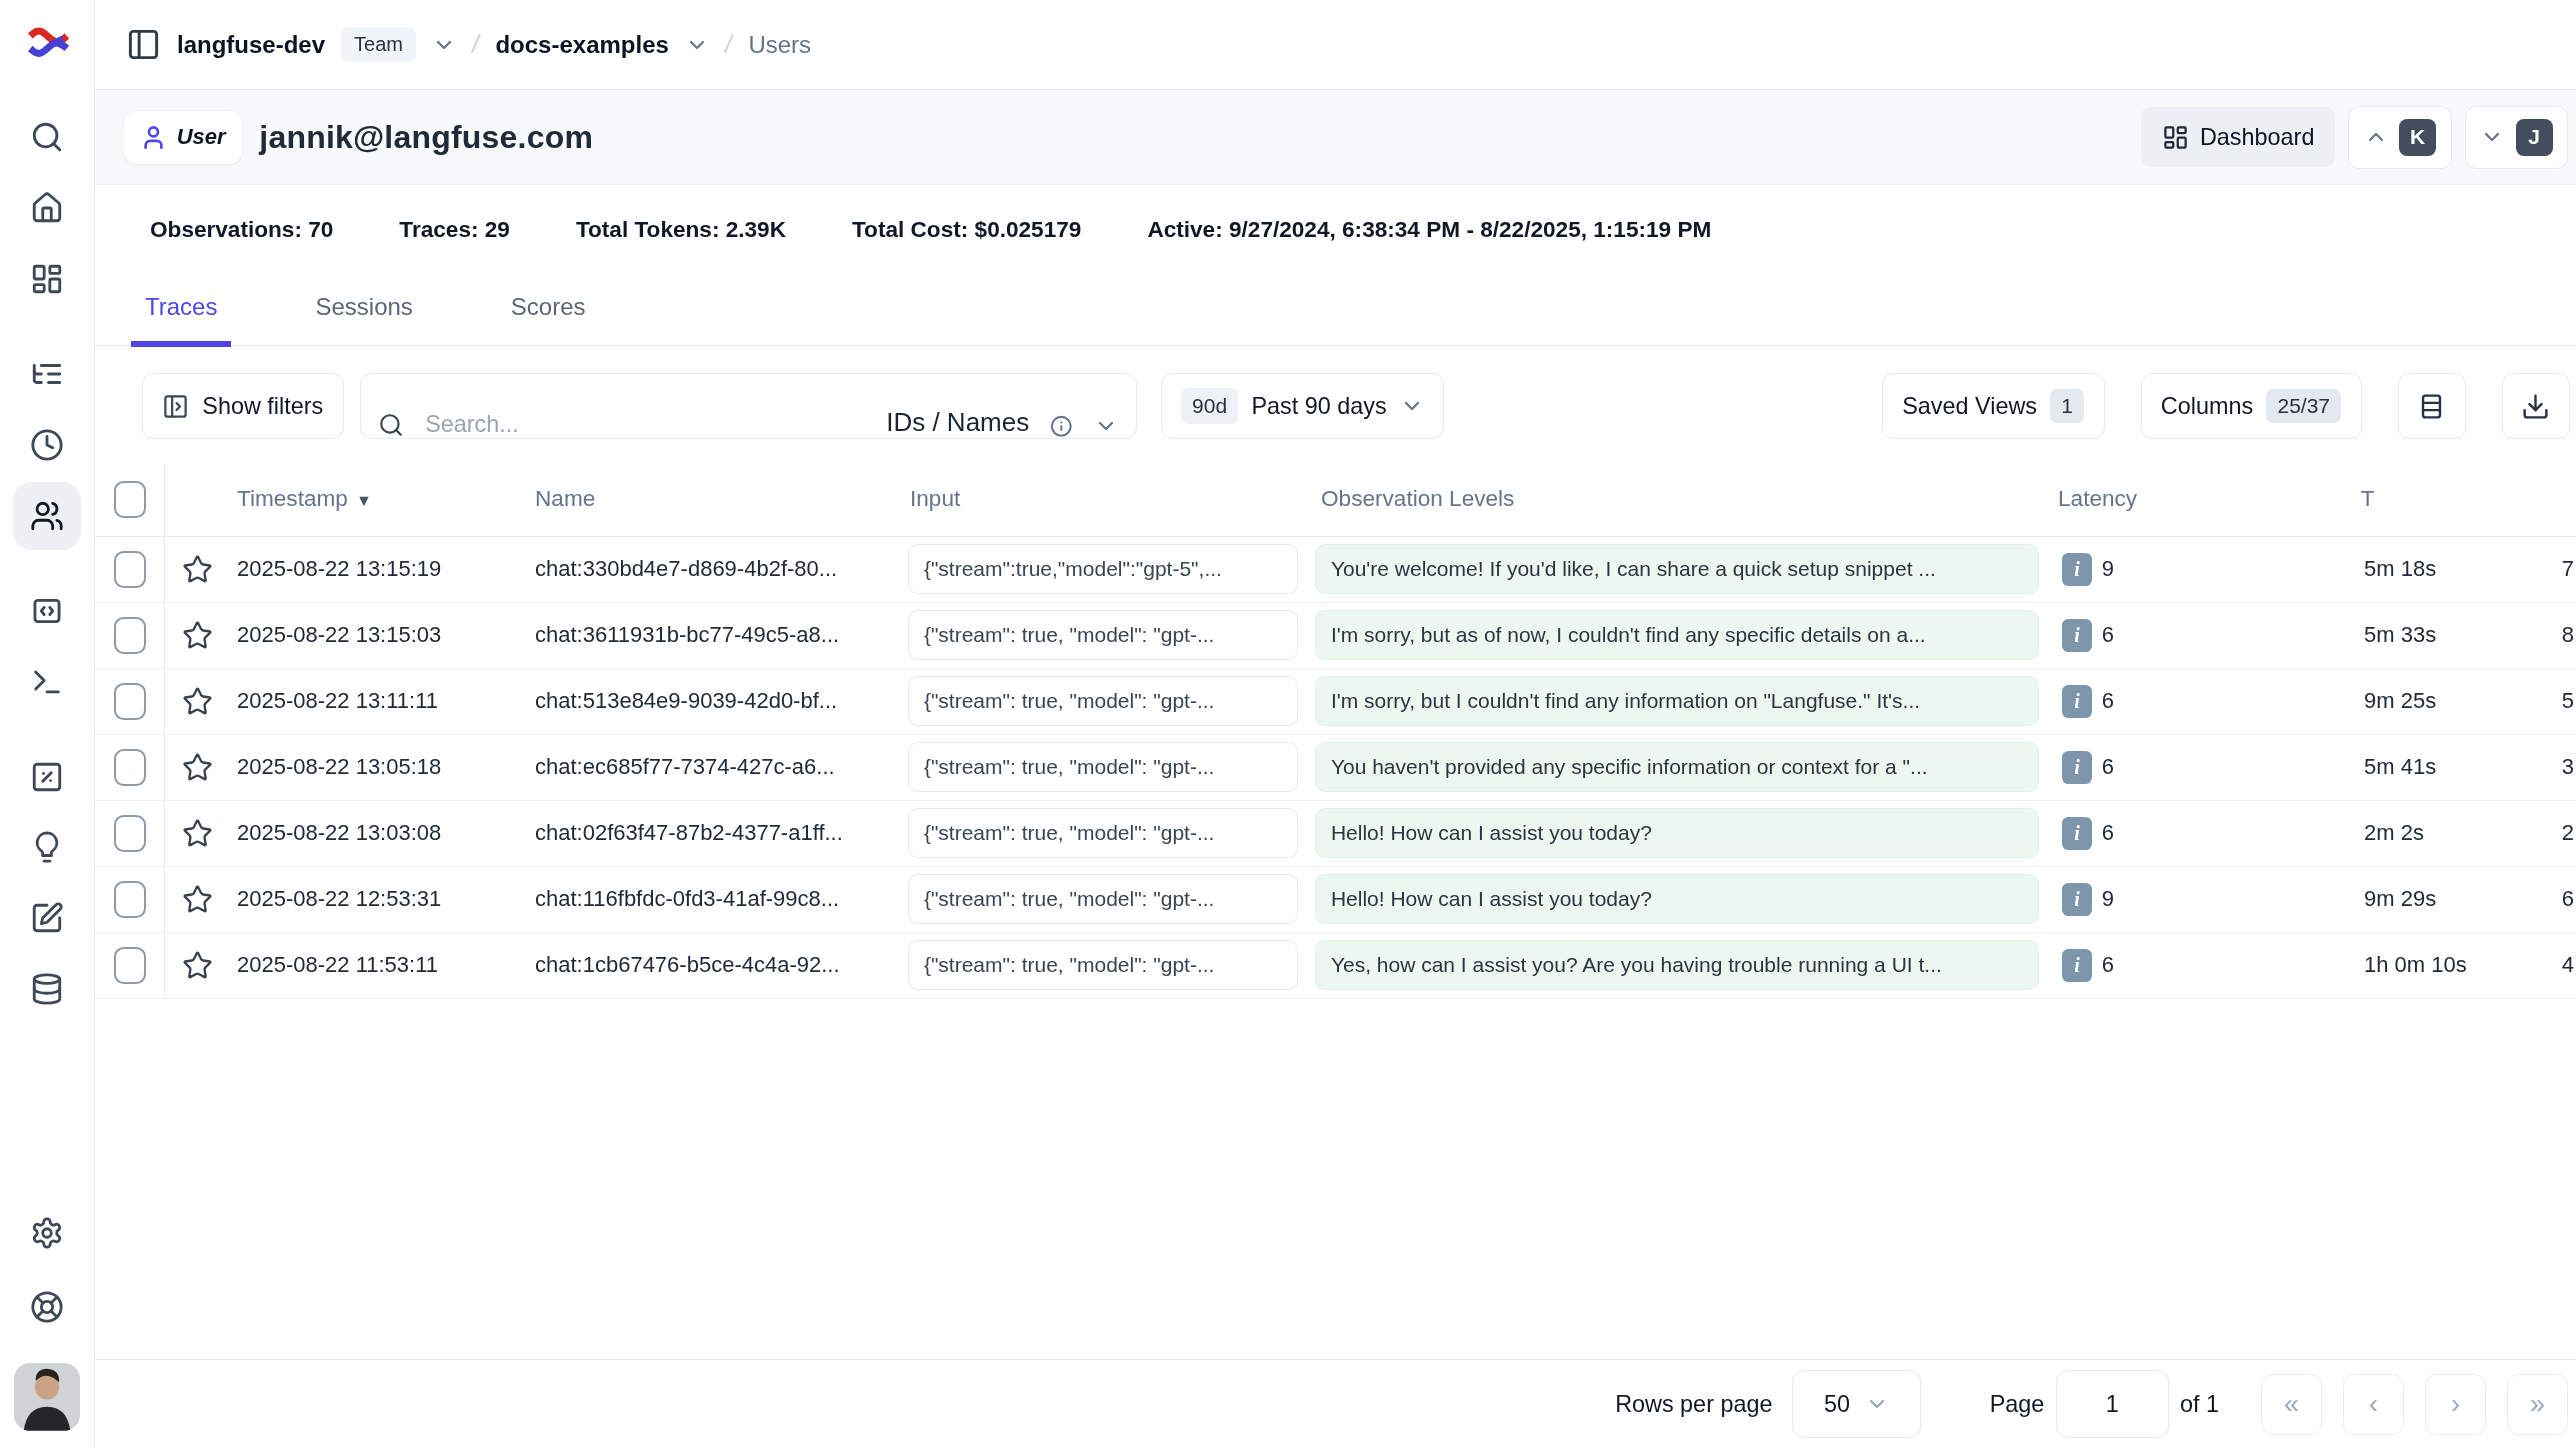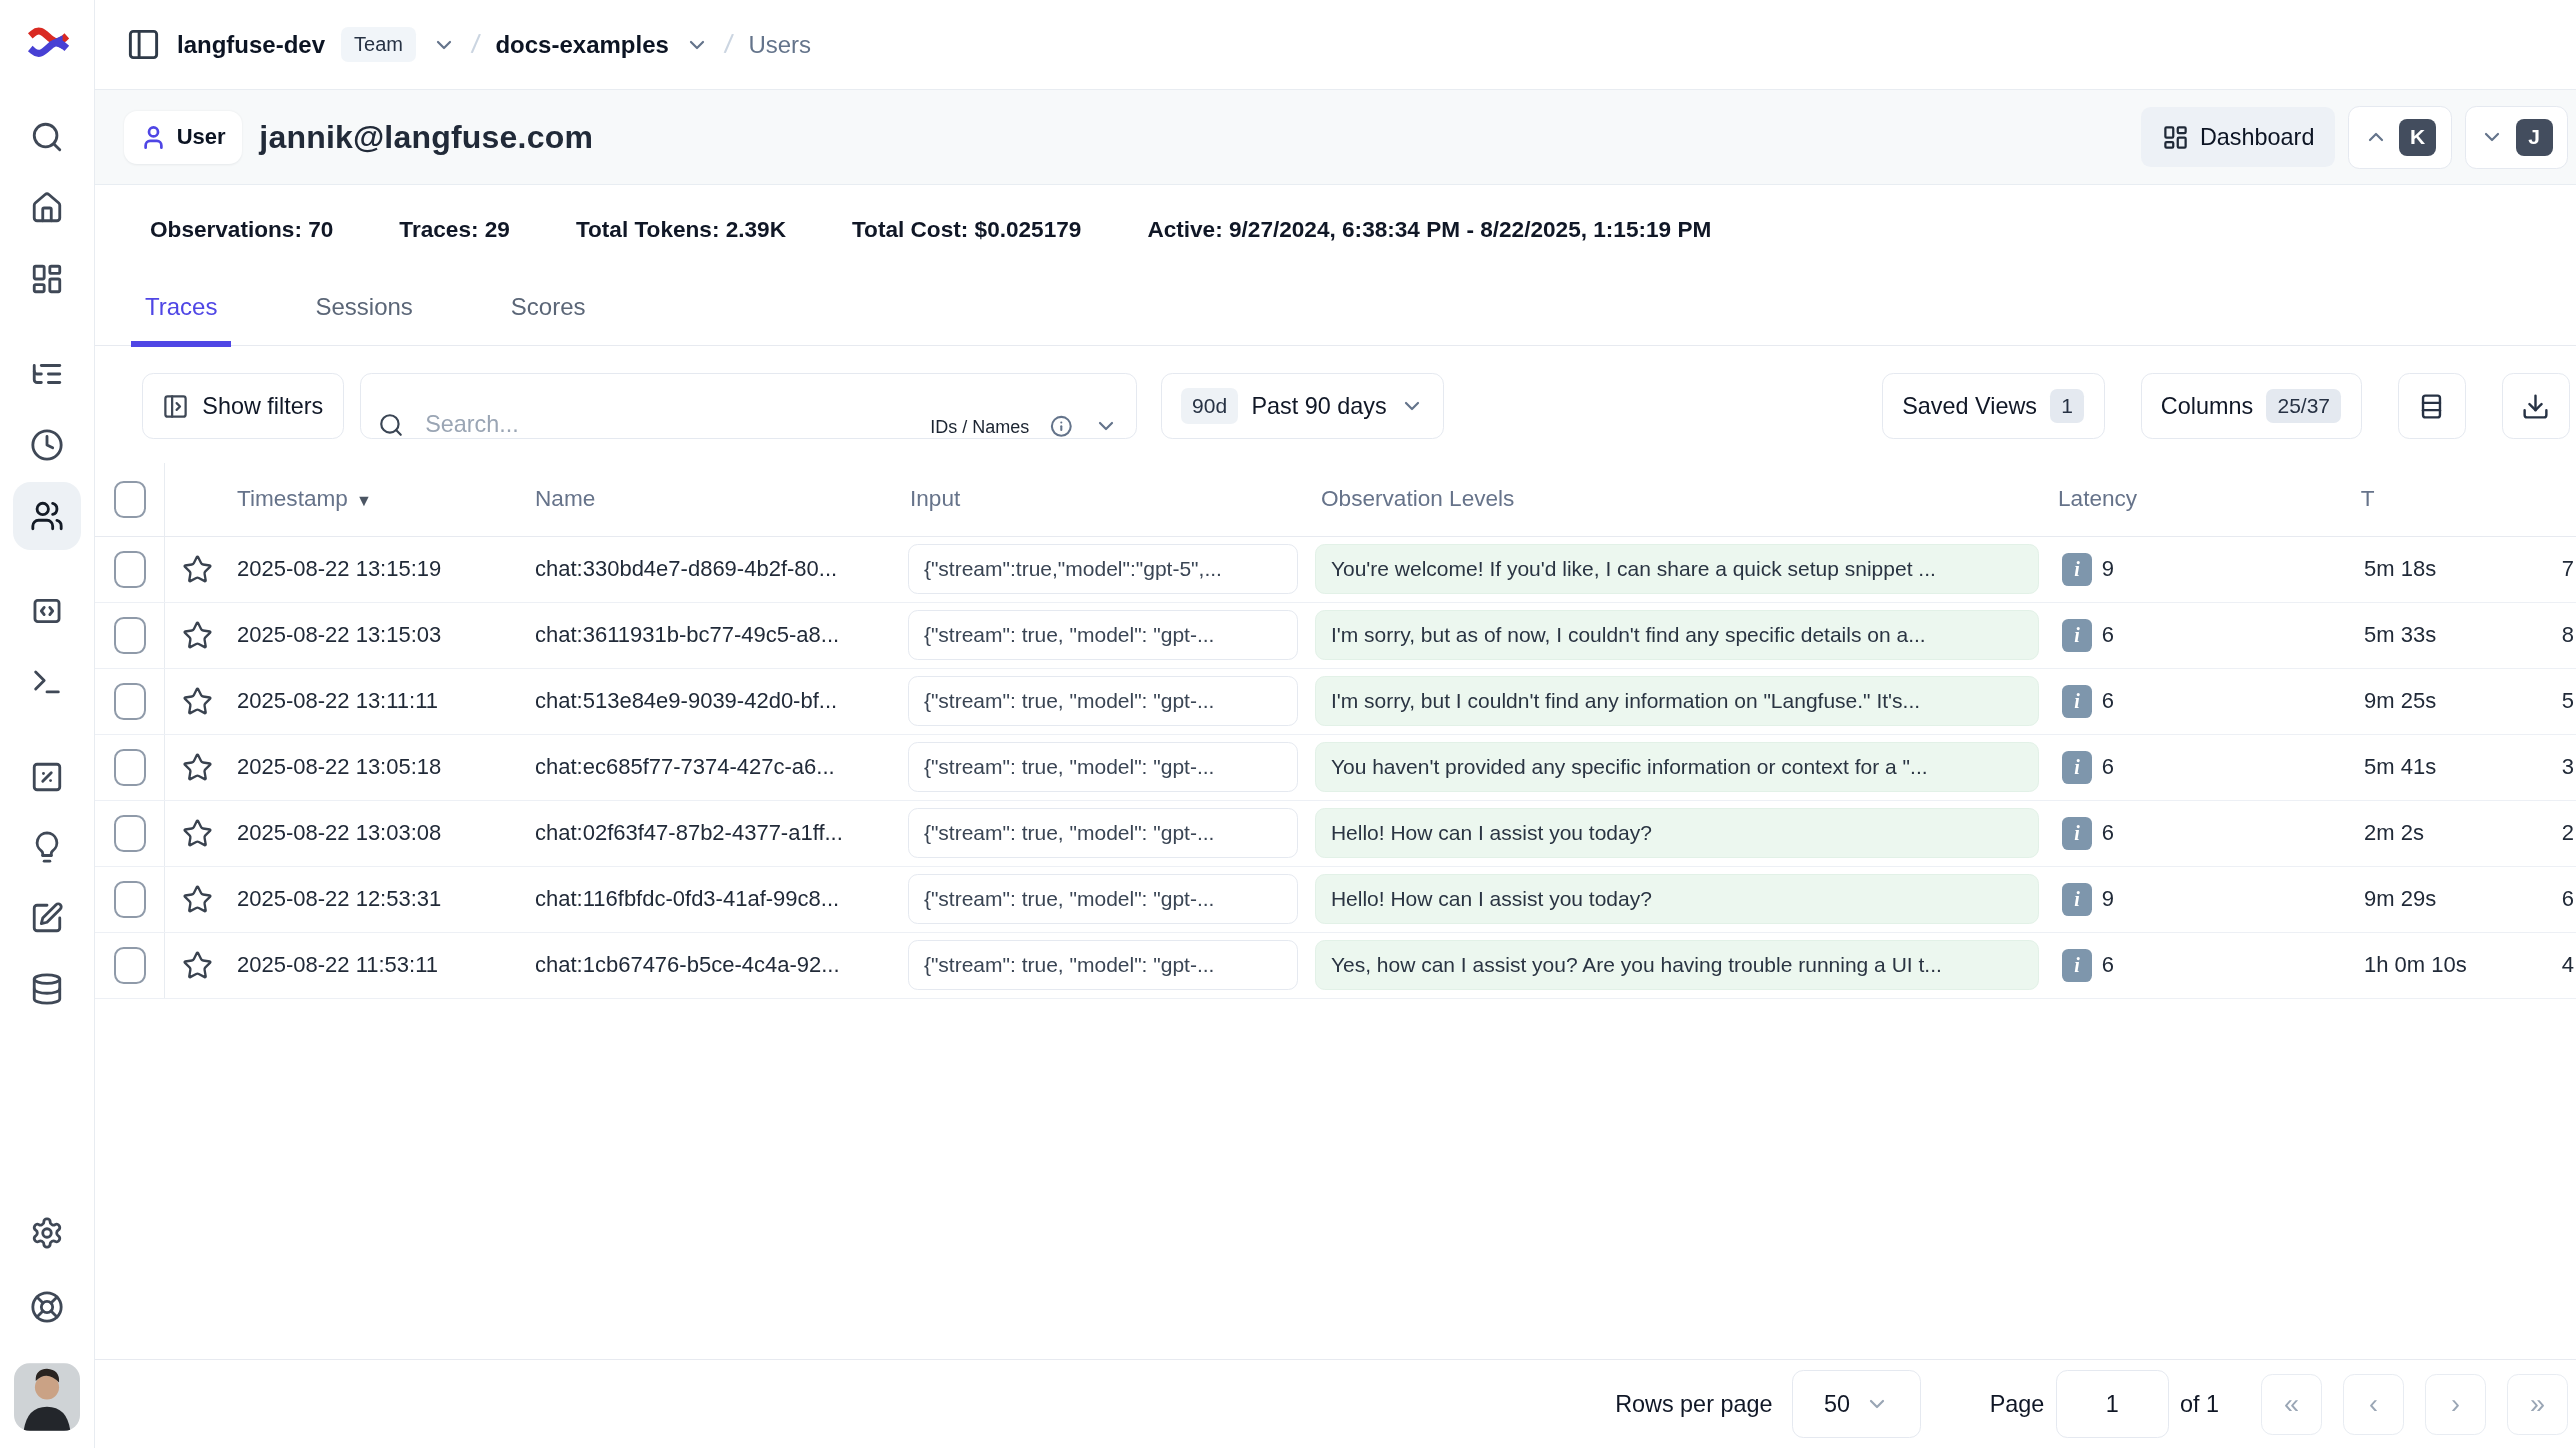--- a/index.html
+++ b/index.html
@@ -19,21 +19,21 @@
 
   .topbar { height:90px; flex:none; border-bottom:1.6px solid #e8ecf1; display:flex; align-items:center; padding-left:31px; gap:16px; }
   .topbar .ic { width:35px; height:35px; stroke:#2f3a48; }
   .crumb { font-size:24px; font-weight:600; color:#0c1423; }
   .crumb.muted { color:#64748b; font-weight:500; }
   .badge-team { font-size:20px; color:#273244; background:#f1f5f9; border-radius:7.2px; padding:6.4px 13px; font-weight:500; }
   .slash { color:#cbd5e1; font-size:27px; font-weight:300; transform:rotate(8deg); }
   .chev { width:24px; height:24px; stroke:#64748b; fill:none; stroke-width:2.2; stroke-linecap:round; stroke-linejoin:round; }
 
   .userband { height:95px; flex:none; background:#f7f9fa; border-bottom:1.6px solid #e8edf2; display:flex; align-items:center; padding:0 8px 0 29px; }
-  .userpill { background:#fff; border-radius:13px; height:53px; padding:0 16px; display:flex; align-items:center; gap:9.7px; box-shadow:0 0.8px 2.4px rgba(16,24,40,.07); }
+  .userpill { background:#fff; border-radius:13px; height:53px; padding:0 16px; display:flex; align-items:center; gap:9.7px; box-shadow:0 0.8px 2.4px rgba(16,24,40,.07);font-style:italic; }
   .userpill .ic { width:27px; height:27px; stroke:#4f46e5; stroke-width:2.4; }
   .userpill-label { font-size:22px; font-weight:700; color:#0c1423; }
   .useremail { font-size:32px; font-weight:700; color:#212a38; margin-left:17.7px; letter-spacing:0.2px; }
   .band-right { margin-left:auto; display:flex; align-items:center; gap:13px; }
   .btn-dashboard { background:#edf1f6; border-radius:9.7px; height:60px; padding:0 21px; display:flex; align-items:center; gap:11.3px; font-size:23.4px; font-weight:500; color:#0c1423; cursor:pointer; }
   .btn-dashboard .ic { width:27px; height:27px; stroke:#1f2937; }
   .kbd-btn { background:#fff; border:1.6px solid #e5e9f0; border-radius:11.3px; height:63px; padding:0 14.5px; display:flex; align-items:center; gap:11.3px; cursor:pointer; }
   .kbd { width:37px; height:37px; background:#434d5e; color:#fff; border-radius:8px; font-size:21px; font-weight:700; display:flex; align-items:center; justify-content:center; }
 
   .stats { margin-top:21px; padding-left:55px; display:flex; gap:66px; height:48px; align-items:center; font-size:22.6px; font-weight:600; color:#101726; flex:none; }
@@ -42,21 +42,21 @@
   .tab { font-size:24px; font-weight:500; color:#5b6677; padding:0 12px; position:relative; display:flex; align-items:flex-start; cursor:pointer; }
   .tab.active { color:#4f46e5; }
   .tab.active::after { content:""; position:absolute; left:-1.6px; right:-1.6px; bottom:-1.6px; height:5.6px; background:#4f46e5; }
 
   .filterbar { margin-top:26px; padding:0 6.4px 0 47px; display:flex; align-items:center; gap:16px; height:68px; flex:none; }
   .fbtn { background:#fff; border:1.6px solid #e5e9f0; border-radius:11.3px; height:66px; display:flex; align-items:center; gap:13px; padding:0 19.3px; font-size:23.4px; font-weight:500; color:#101726; cursor:pointer; }
   .fbtn .ic { width:27px; height:27px; }
   .searchbox { width:777px; height:66px; background:#fff; border:1.6px solid #e5e9f0; border-radius:11.3px; display:flex; align-items:flex-end; padding:0 17.7px; gap:21px; }
   .searchbox input { border:none; outline:none; flex:1; font-size:23.4px; font-family:inherit; color:#101726; min-width:0; }
   .searchbox input::placeholder { color:#9aa5b4; }
-  .search-scope { font-size:18px; font-weight:500; color:#1b2431; white-space:nowrap;margin-top:38px; }
+  .search-scope { font-size:26px; font-weight:500; color:#1b2431; white-space:nowrap;margin-top:38px; }
   .datebtn { margin-left:8px; }
   .badge-soft { background:#eef2f6; border-radius:7.2px; padding:6.4px 11.3px; font-size:21px; color:#273244; font-weight:500; }
   .countbadge { background:#e4e9f0; border-radius:7.2px; padding:4.8px 11.3px; font-size:21px; color:#273244; font-weight:500; }
   .right-tools { margin-left:auto; display:flex; align-items:center; gap:36px; }
   .iconbtn { width:68px; height:66px; background:#fff; border:1.6px solid #e5e9f0; border-radius:11.3px; display:flex; align-items:center; justify-content:center; cursor:pointer; }
   .iconbtn .ic { width:29px; height:29px; stroke:#273244; }
 
   
   .table { margin-top:22.6px; flex:none; }
   .thead, .trow { display:grid; grid-template-columns:70px 64px 298px 375px 407px 741px 306px 201px 32px; align-items:center; }

